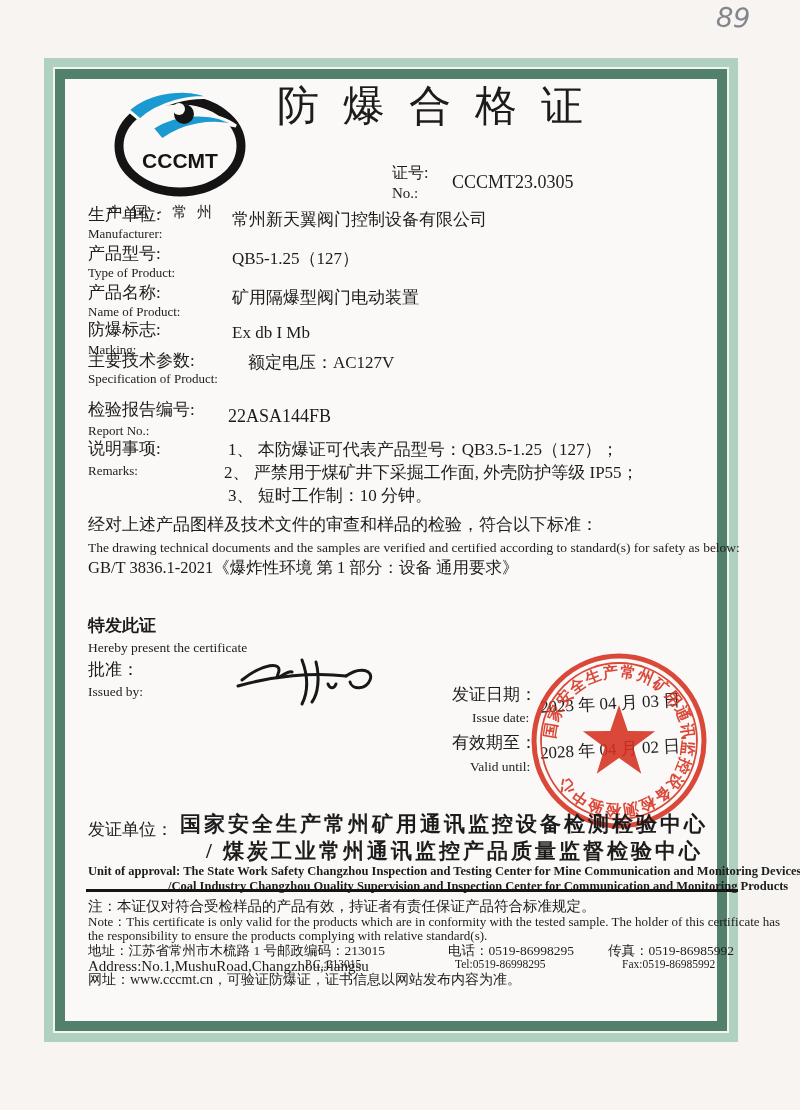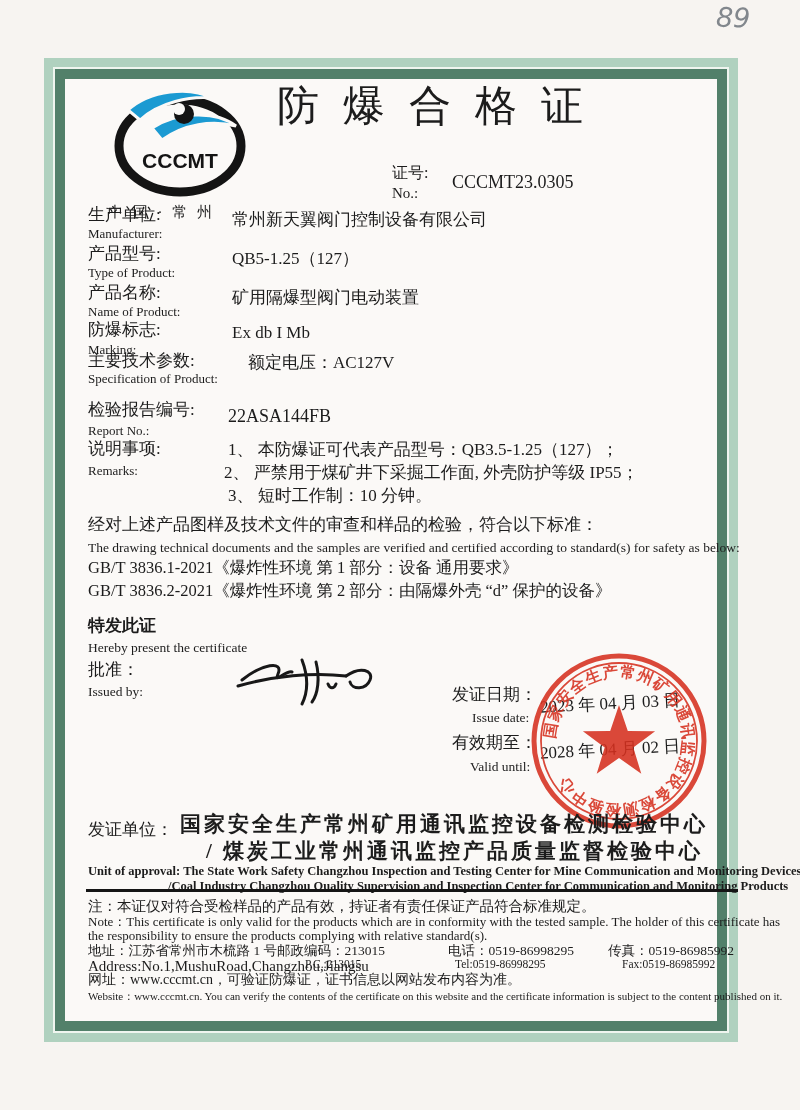--- a/index.html
+++ b/index.html
@@ -77,21 +77,20 @@
 
   <div class="abs lab-cn" style="left:88px; top:437px;">说明事项:</div>
   <div class="abs lab-en" style="left:88px; top:463px;">Remarks:</div>
   <div class="abs val" style="left:228px; top:438px;">1、 本防爆证可代表产品型号：QB3.5-1.25（127）；</div>
   <div class="abs val" style="left:224px; top:461px;">2、 严禁用于煤矿井下采掘工作面, 外壳防护等级 IP55；</div>
   <div class="abs val" style="left:228px; top:484px;">3、 短时工作制：10 分钟。</div>
 
   <div class="abs" style="left:88px; top:513px; font-size:17px;text-align:right;">经对上述产品图样及技术文件的审查和样品的检验，符合以下标准：</div>
   <div class="abs" style="left:88px; top:540px; font-size:13.5px;">The drawing technical documents and the samples are verified and certified according to standard(s) for safety as below:</div>
   <div class="abs" style="left:88px; top:557px; font-size:16.5px;">GB/T 3836.1-2021《爆炸性环境 第 1 部分：设备 通用要求》</div>
-  <div class="abs" style="left:88px; top:580px; font-size:16.5px;">GB/T 3836.2-2021《爆炸性环境 第 2 部分：由隔爆外壳 “d” 保护的设备》</div>
 
   <div class="abs lab-cn" style="left:88px; top:614px; font-weight:bold;">特发此证</div>
   <div class="abs lab-en" style="left:88px; top:640px; font-size:13.5px;">Hereby present the certificate</div>
   <div class="abs lab-cn" style="left:88px; top:658px;">批准：</div>
   <div class="abs lab-en" style="left:88px; top:684px; font-size:13.5px;">Issued by:</div>
 
   <svg class="abs" style="left:228px; top:650px;" width="160" height="62" viewBox="0 0 160 62">
     <g fill="none" stroke="#181818" stroke-width="3" stroke-linecap="round" stroke-linejoin="round">
       <path d="M 14,30 C 34,14 56,10 50,24 C 46,34 58,20 64,22"></path>
       <path d="M 10,36 C 45,26 85,22 118,26"></path>
@@ -140,15 +139,14 @@
   <div class="abs small-cn" style="left:88px; top:942px; font-size:13.5px;">地址：江苏省常州市木梳路 1 号邮政编码：213015</div>
   <div class="abs small-cn" style="left:448px; top:942px; font-size:13.5px;">电话：0519-86998295</div>
   <div class="abs small-cn" style="left:608px; top:942px; font-size:13.5px;">传真：0519-86985992</div>
 
   <div class="abs" style="left:88px; top:958px; font-size:15px;">Address:No.1,MushuRoad,Changzhou,Jiangsu</div>
   <div class="abs" style="left:305px; top:958px; font-size:11.5px;">P.C.:213015</div>
   <div class="abs" style="left:455px; top:958px; font-size:11.5px;">Tel:0519-86998295</div>
   <div class="abs" style="left:622px; top:958px; font-size:11.5px;">Fax:0519-86985992</div>
 
   <div class="abs small-cn" style="left:88px; top:971px; font-size:14px;">网址：www.cccmt.cn，可验证防爆证，证书信息以网站发布内容为准。</div>
-  <div class="abs" style="left:88px; top:989px; font-size:11px;">Website：www.cccmt.cn. You can verify the contents of the certificate on this website and the certificate information is subject to the content published on it.</div>
 
 </div>
 
 </body></html>

